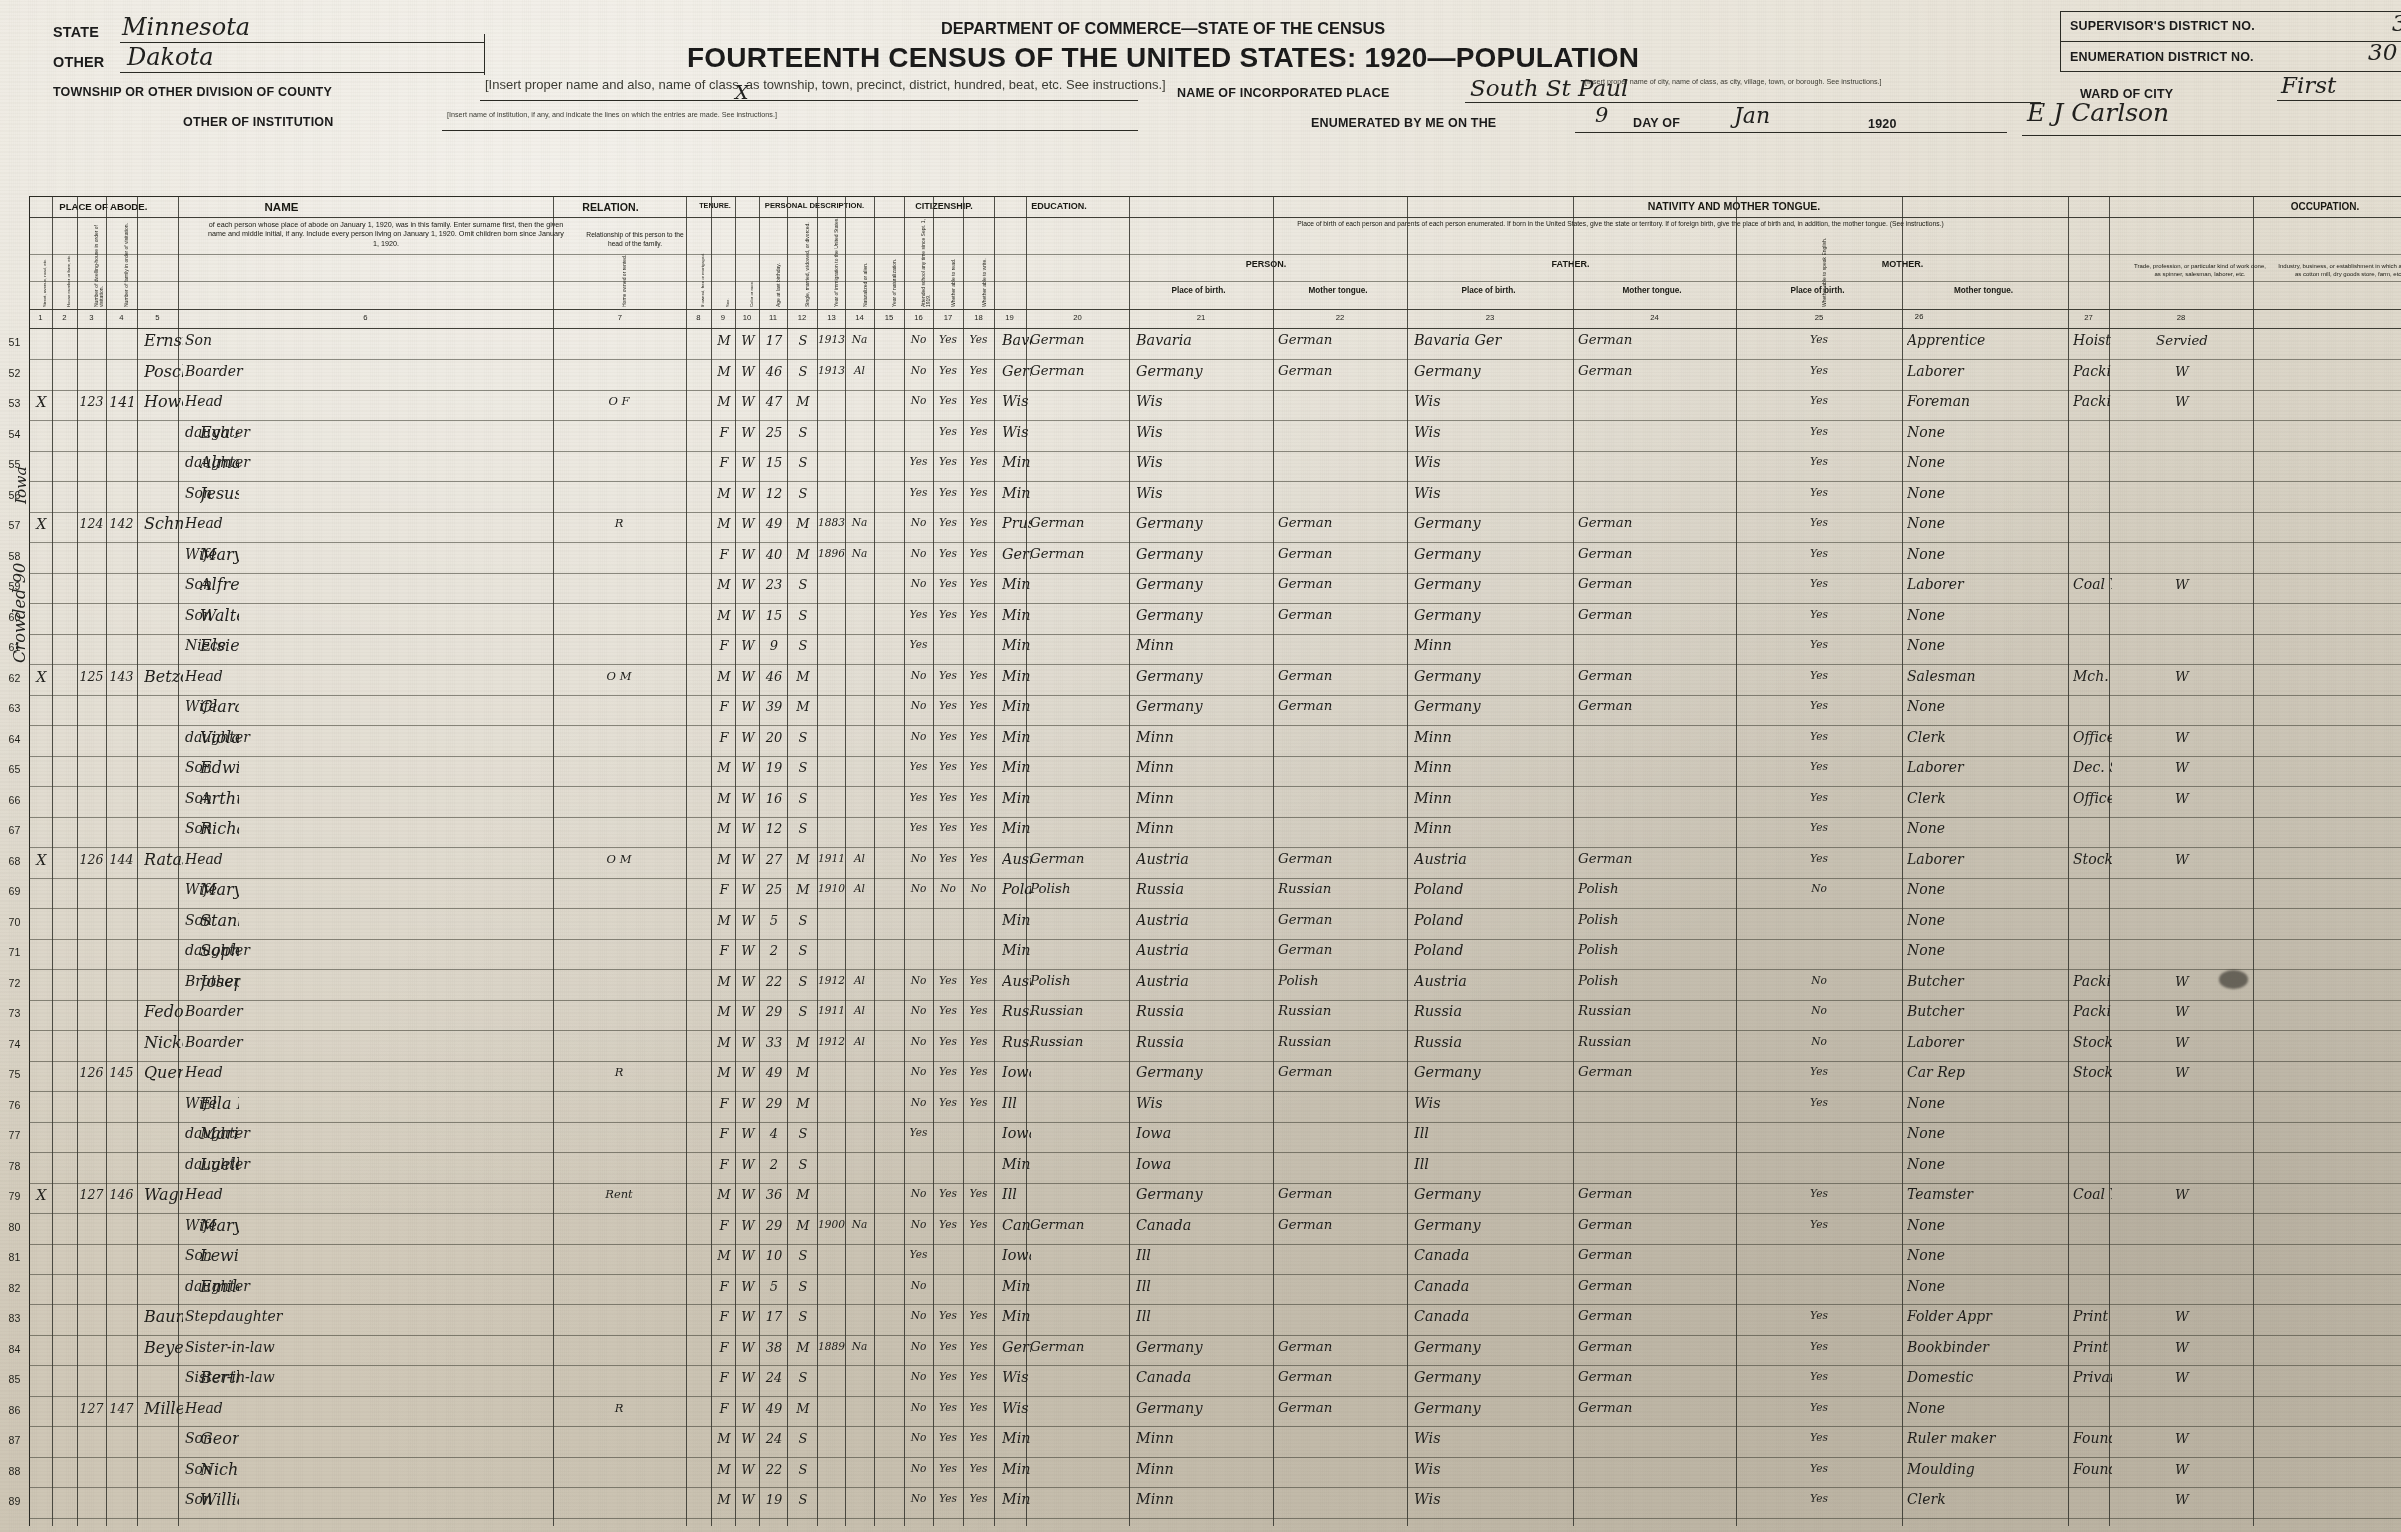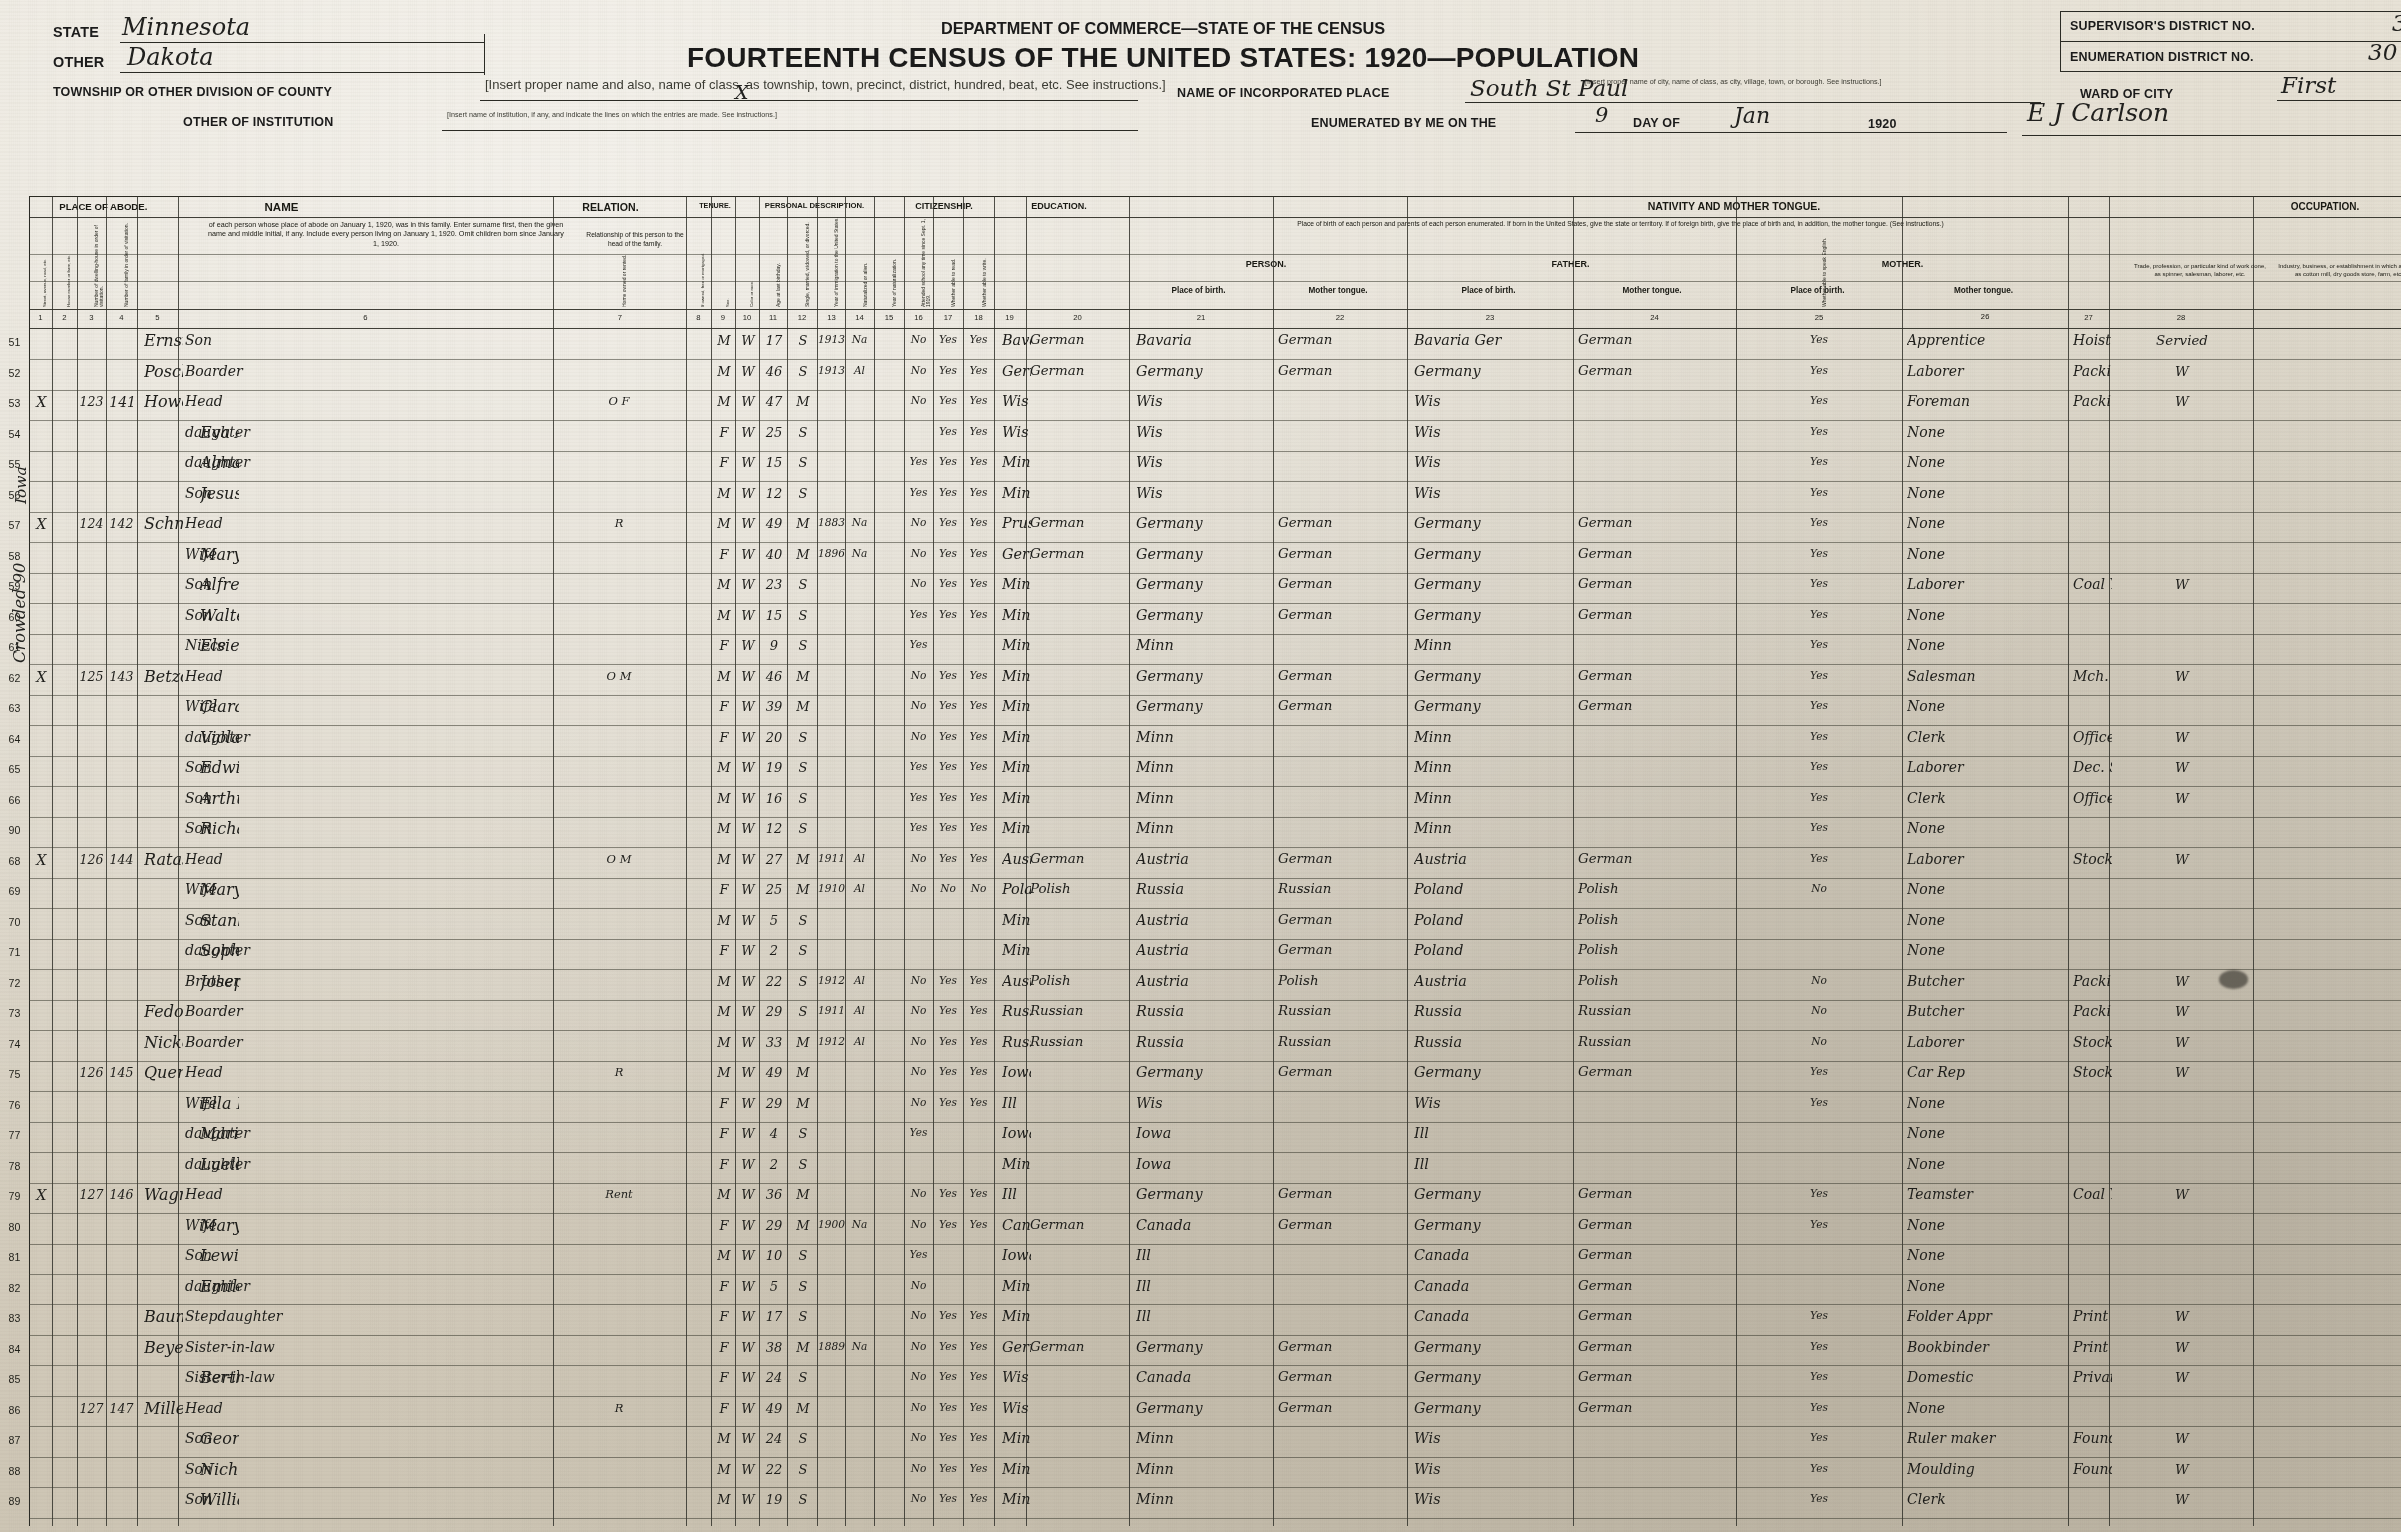--- a/index.html
+++ b/index.html
@@ -182,21 +182,21 @@
         <div class="num" style="left: 875px; width: 29px; top: 117px;">16</div>
         <div class="num" style="left: 904px; width: 30px; top: 117px;">17</div>
         <div class="num" style="left: 934px; width: 31px; top: 117px;">18</div>
         <div class="num" style="left: 965px; width: 31px; top: 117px;">19</div>
         <div class="num" style="left: 997px; width: 103px; top: 117px;">20</div>
         <div class="num" style="left: 1100px; width: 144px; top: 117px;">21</div>
         <div class="num" style="left: 1244px; width: 134px; top: 117px;">22</div>
         <div class="num" style="left: 1378px; width: 166px; top: 117px;">23</div>
         <div class="num" style="left: 1544px; width: 163px; top: 117px;">24</div>
         <div class="num" style="left: 1707px; width: 166px; top: 117px;">25</div>
-        <div class="num" style="left: 1873px; width: 166px; top: 117px; font-family: Liberation Mono, monospace;">26</div>
+        <div class="num" style="left: 1807px; width: 166px; top: 117px; font-family: Liberation Mono, monospace;">26</div>
         <div class="num" style="left: 2039px; width: 41px; top: 117px;">27</div>
         <div class="num" style="left: 2080px; width: 144px; top: 117px;">28</div>
       </div>
     <div id="vlines">
         <div class="vline" style="left: 23px; top: 0px; height: 1330px;"></div>
         <div class="vline" style="left: 48px; top: 0px; height: 1330px;"></div>
         <div class="vline" style="left: 77px; top: 0px; height: 1330px;"></div>
         <div class="vline" style="left: 108px; top: 0px; height: 1330px;"></div>
         <div class="vline" style="left: 149px; top: 0px; height: 1330px;"></div>
         <div class="vline" style="left: 524px; top: 0px; height: 1330px;"></div>
@@ -510,21 +510,21 @@
         <div class="cell" style="left: 876px; top: 595px; width: 27px; font-size: 10.6px; text-align: center; overflow: hidden;">Yes</div>
         <div class="cell" style="left: 905px; top: 595px; width: 28px; font-size: 10.6px; text-align: center; overflow: hidden;">Yes</div>
         <div class="cell" style="left: 935px; top: 595px; width: 29px; font-size: 10.6px; text-align: center; overflow: hidden;">Yes</div>
         <div class="cell" style="left: 973px; top: 594px; width: 29px; font-size: 14.4px; text-align: left; overflow: hidden;">Minn</div>
         <div class="cell" style="left: 1107px; top: 594px; width: 142px; font-size: 14.4px; text-align: left; overflow: hidden;">Minn</div>
         <div class="cell" style="left: 1385px; top: 594px; width: 164px; font-size: 14.4px; text-align: left; overflow: hidden;">Minn</div>
         <div class="cell" style="left: 1708px; top: 595px; width: 164px; font-size: 10.6px; text-align: center; overflow: hidden;">Yes</div>
         <div class="cell" style="left: 1878px; top: 594px; width: 164px; font-size: 14px; text-align: left; overflow: hidden;">Clerk</div>
         <div class="cell" style="left: 2044px; top: 594px; width: 39px; font-size: 14px; text-align: left; overflow: hidden;">Office</div>
         <div class="cell" style="left: 2082px; top: 595px; width: 142px; font-size: 13.4px; text-align: center; overflow: hidden;">W</div>
-        <div class="num" style="left: -28px; width: 27px; top: 628px; font-size: 10.6px;">90</div>
+        <div class="num" style="left: -28px; width: 27px; top: 628px; font-size: 10.6px;">67</div>
         <div class="cell" style="left: 171px; top: 623px; width: 39px; font-size: 16px; text-align: left; overflow: hidden;">Richard L.</div>
         <div class="cell" style="left: 156px; top: 624px; width: 373px; font-size: 14px; text-align: left; overflow: hidden;">Son</div>
         <div class="cell" style="left: 684px; top: 625px; width: 22px; font-size: 13px; text-align: center; overflow: hidden;">M</div>
         <div class="cell" style="left: 708px; top: 625px; width: 22px; font-size: 13px; text-align: center; overflow: hidden;">W</div>
         <div class="cell" style="left: 732px; top: 625px; width: 26px; font-size: 13px; text-align: center; overflow: hidden;">12</div>
         <div class="cell" style="left: 760px; top: 625px; width: 28px; font-size: 13px; text-align: center; overflow: hidden;">S</div>
         <div class="cell" style="left: 876px; top: 625px; width: 27px; font-size: 10.6px; text-align: center; overflow: hidden;">Yes</div>
         <div class="cell" style="left: 905px; top: 625px; width: 28px; font-size: 10.6px; text-align: center; overflow: hidden;">Yes</div>
         <div class="cell" style="left: 935px; top: 625px; width: 29px; font-size: 10.6px; text-align: center; overflow: hidden;">Yes</div>
         <div class="cell" style="left: 973px; top: 624px; width: 29px; font-size: 14.4px; text-align: left; overflow: hidden;">Minn</div>

